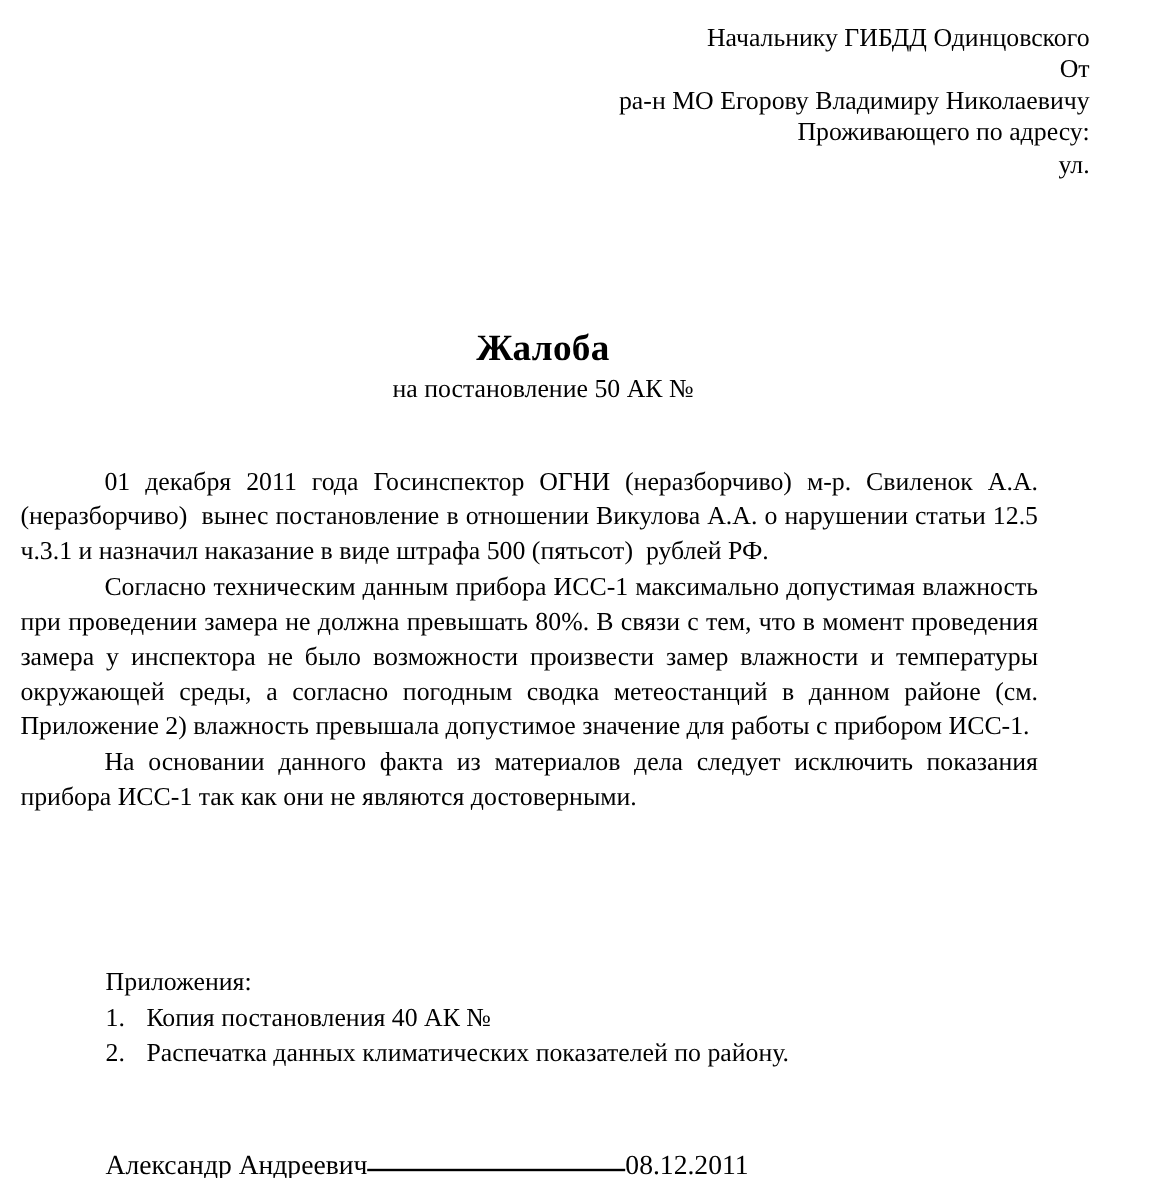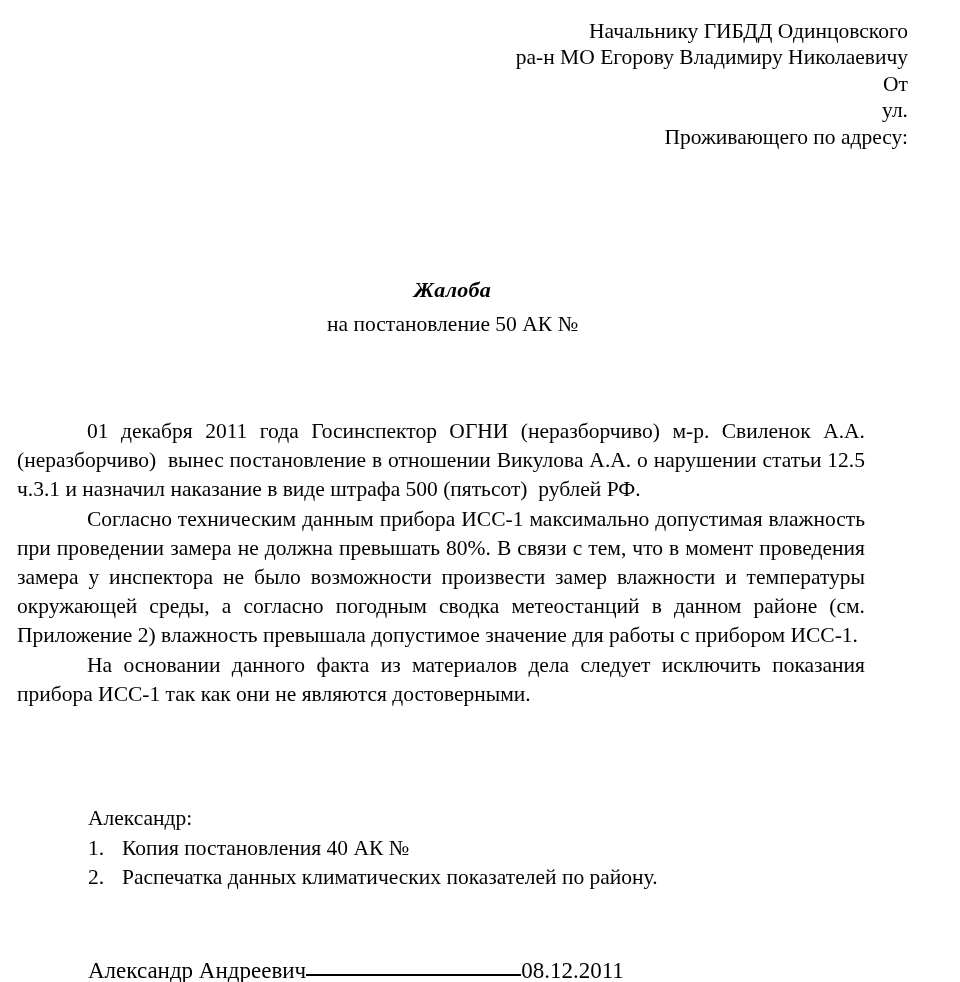--- a/index.html
+++ b/index.html
@@ -44,43 +44,41 @@
 
   
   .title-block {
     position: absolute;
     left: 0;
     top: 262px;
     width: 905px;
     text-align: center;
   }
   .doc-title {
-    font-size: 22px;
+    font-size: 31px;
     font-weight: bold;
     line-height: 32px;
     letter-spacing: 0.3px;
-    font-style: italic;
   }
   .doc-subtitle {
     font-size: 21.5px;
     line-height: 28px;
     margin-top: 4px;
   }
 
   
   .body-text {
     position: absolute;
     left: 17px;
     top: 375px;
     width: 848px;
     font-size: 21.5px;
     line-height: 29.2px;
     text-align: justify;
     text-justify: inter-word;
-    margin-top: 30px;
   }
   .para {
     margin: 0;
     text-indent: 70px;
     white-space: pre-wrap;
   }
 
   
   .appendix {
     position: absolute;
@@ -134,39 +132,39 @@
     margin: 0 0px;
   }
 </style>
 </head>
 <body>
 
 <div class="page">
 
   <div class="addressee">
     <span class="aline">Начальнику ГИБДД Одинцовского</span>
+    <span class="aline">От</span>
     <span class="aline">ра-н МО Егорову Владимиру Николаевичу</span>
-    <span class="aline">От</span>
+    <span class="aline">Проживающего по адресу:</span>
     <span class="aline">ул.</span>
-    <span class="aline">Проживающего по адресу:</span>
   </div>
 
   <div class="title-block">
     <div class="doc-title">Жалоба</div>
     <div class="doc-subtitle">на постановление 50 АК №</div>
   </div>
 
   <div class="body-text">
     <p class="para">01 декабря 2011 года Госинспектор ОГНИ (неразборчиво) м-р. Свиленок А.А. (неразборчиво)  вынес постановление в отношении Викулова А.А. о нарушении статьи 12.5 ч.3.1 и назначил наказание в виде штрафа 500 (пятьсот)  рублей РФ.</p>
     <p class="para">Согласно техническим данным прибора ИСС-1 максимально допустимая влажность при проведении замера не должна превышать 80%. В связи с тем, что в момент проведения замера у инспектора не было возможности произвести замер влажности и температуры окружающей среды, а согласно погодным сводка метеостанций в данном районе (см. Приложение 2) влажность превышала допустимое значение для работы с прибором ИСС-1.</p>
     <p class="para">На основании данного факта из материалов дела следует исключить показания прибора ИСС-1 так как они не являются достоверными.</p>
   </div>
 
   <div class="appendix">
-    <p class="appendix-heading">Александр:</p>
+    <p class="appendix-heading">Приложения:</p>
     <ol class="appendix-list">
       <li>
         <span class="num">1.</span>
         <span class="item-text">Копия постановления 40 АК №</span>
       </li>
       <li>
         <span class="num">2.</span>
         <span class="item-text">Распечатка данных климатических показателей по району.</span>
       </li>
     </ol>

